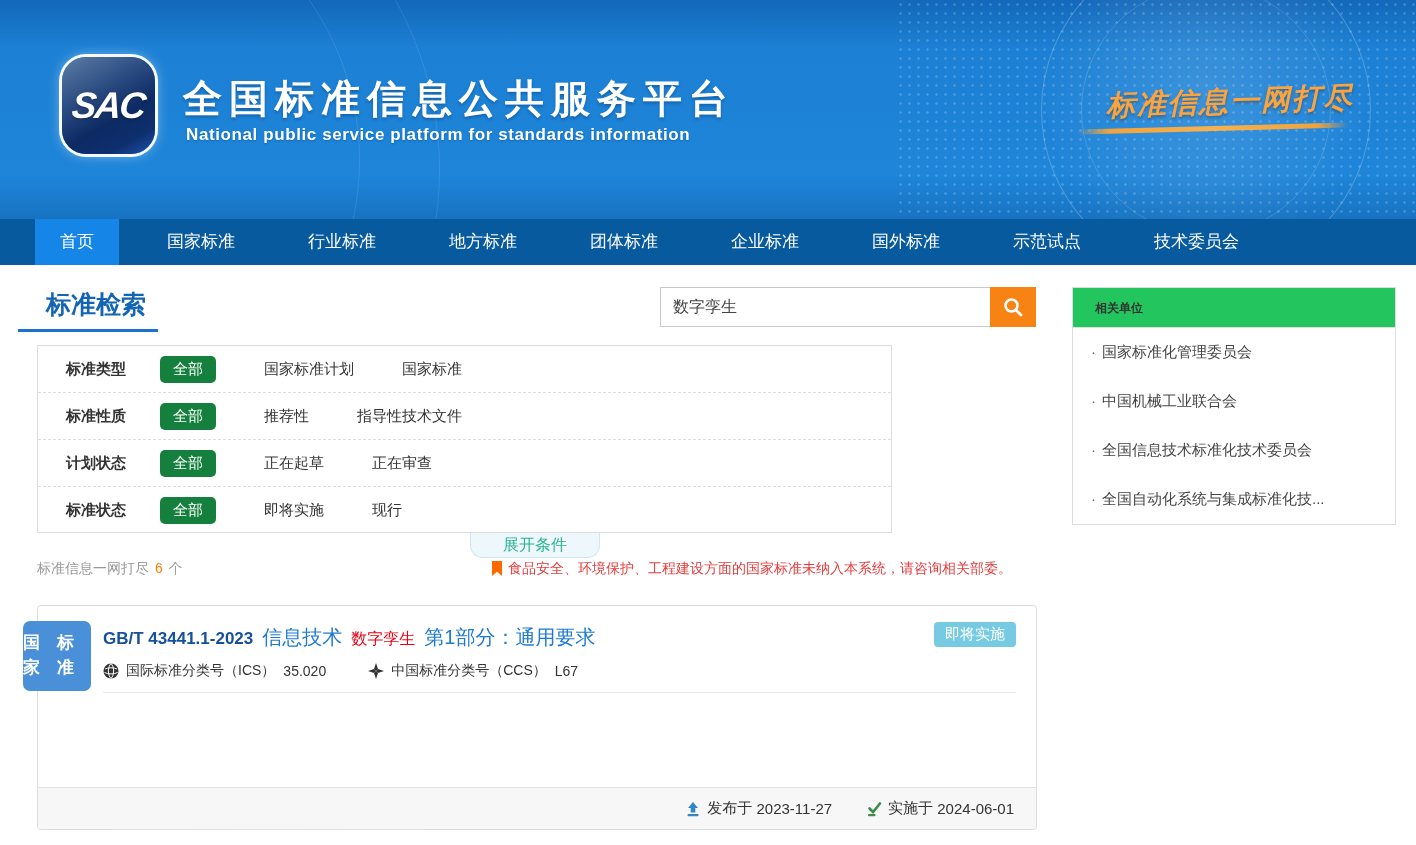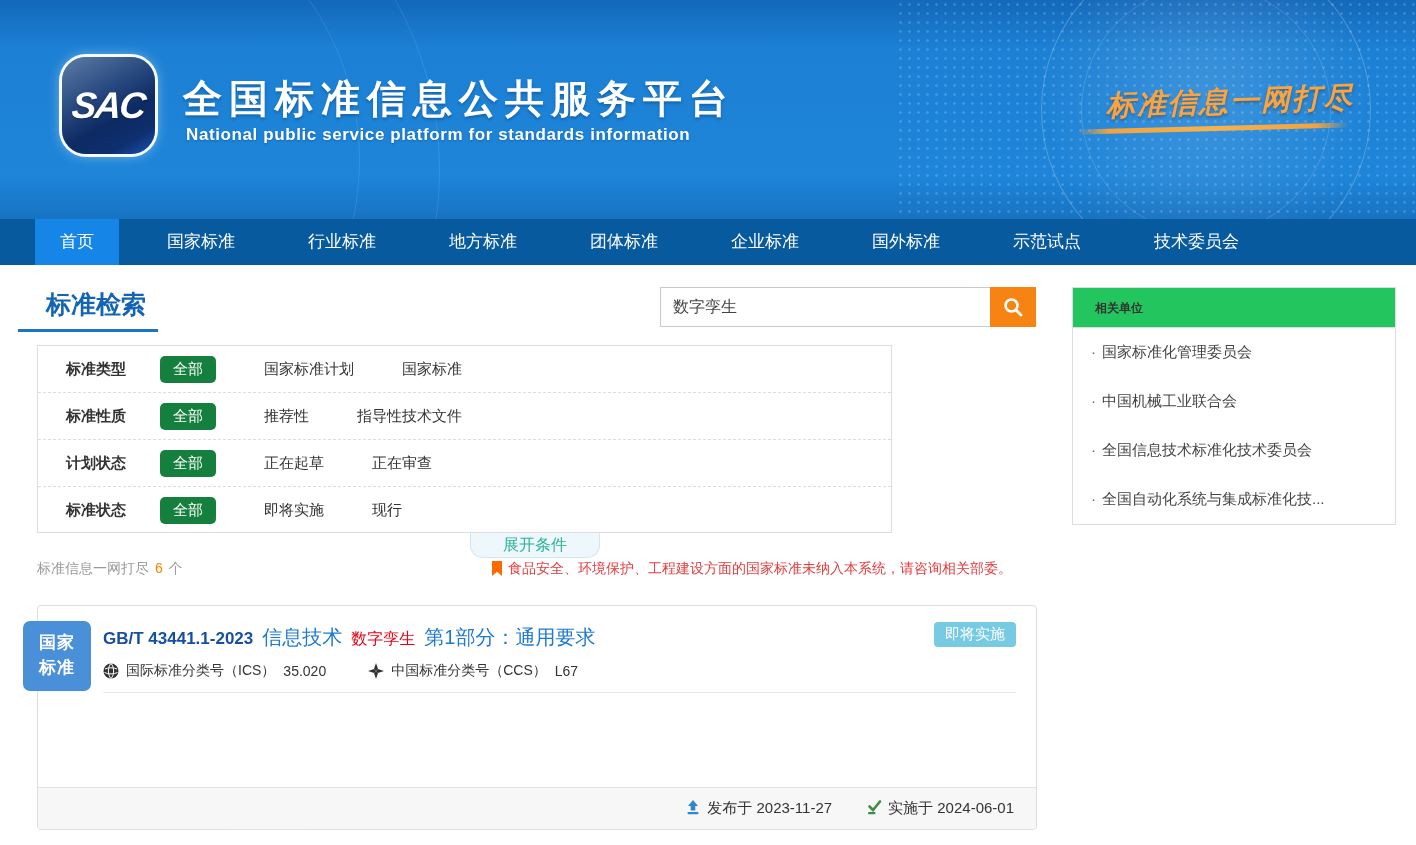--- a/index.html
+++ b/index.html
@@ -78,41 +78,41 @@
     justify-content:space-between; align-items:center; }
   .summary { font-size:14px; color:#999; }
   .summary .count { color:#ff7e00; margin:0 2px; }
   .notice { display:flex; align-items:center; font-size:14px; color:#e23c3c; }
   .notice svg { margin-right:5px; }
 
   
   .card { position:absolute; left:37px; top:605px; width:1000px; height:225px;
     border:1px solid #ddd; border-radius:4px; background:#fff; }
   .badge { position:absolute; left:-15px; top:15px; width:68px; height:70px; background:#4a90d9;
-    border-radius:7px; color:#fff; font-size:17px; font-weight:700; display:flex; flex-direction:column;
+    border-radius:7px; color:#fff; font-size:17px; font-weight:700; display:flex; flex-direction:row;
     align-items:center; justify-content:center; line-height:1.45; letter-spacing:1px; }
   .card-title { position:absolute; left:65px; top:18px; display:flex; align-items:baseline; gap:9px; white-space:nowrap; }
   .code { color:#15509e; font-size:17px; font-weight:700; cursor:pointer; }
   .t-blue { color:#1d7ad2; font-size:20px; }
   .t-red { color:#e60012; font-size:16px; }
   .status { position:absolute; right:20px; top:16px; background:#76cbe2; color:#fff; font-size:15px;
     padding:3px 11px; border-radius:4px; }
   .meta { position:absolute; left:65px; top:56px; display:flex; align-items:center; font-size:14px; color:#333; }
   .meta svg { margin-right:7px; }
   .meta .sep { width:42px; }
   .meta .val { margin-left:8px; }
   .divider { position:absolute; left:65px; right:20px; top:86px; height:1px; background:#e9e9e9; }
   .info-row { position:absolute; left:65px; display:flex; align-items:center; }
   .info-row.r1 { top:98px; }
   .info-row.r2 { top:138px; }
   .bar { width:4px; height:17px; background:#1794a5; margin-right:12px; }
   .card-footer { position:absolute; left:0; bottom:0; width:100%; height:42px; background:#f7f7f7;
     border-top:1px solid #e3e3e3; border-radius:0 0 4px 4px; display:flex; align-items:center;
     justify-content:flex-end; padding-right:22px; font-size:15px; color:#333; }
-  .card-footer .grp { display:flex; margin-left:34px; }
+  .card-footer .grp { display:flex; align-items:center; margin-left:34px; }
   .card-footer svg { margin-right:6px; }
 </style>
 </head>
 <body>
 
 <div class="page">
 
   <header class="banner">
     <div class="banner-dots"></div>
     <div class="globe-ring r1"></div>

